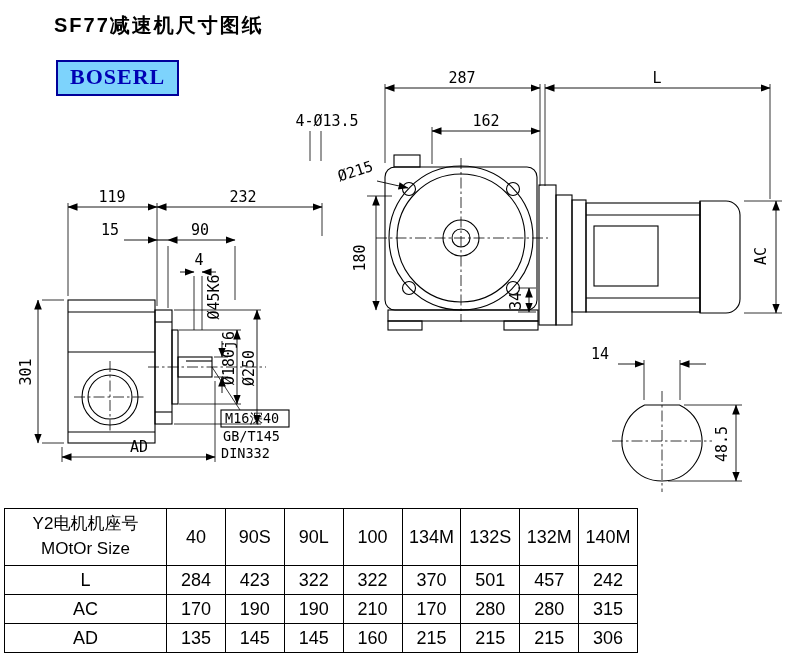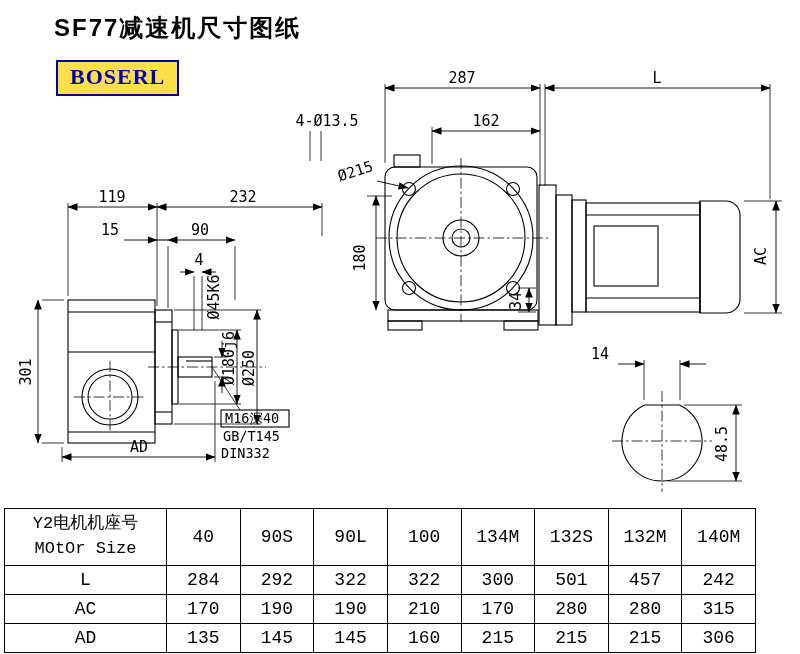--- a/index.html
+++ b/index.html
@@ -3,46 +3,46 @@
 <meta charset="utf-8">
 <style>
   * { box-sizing: border-box; }
   html,body { margin:0; padding:0; }
   body {
     width:800px; height:654px; background:#ffffff; position:relative;
     font-family:"Liberation Sans", sans-serif; color:#000;
   }
   .title {
     position:absolute; left:54px; top:12px;
-    font-size:24px; font-weight:bold; letter-spacing:2px; color:#000;
+    font-size:20px; font-weight:bold; letter-spacing:2px; color:#000;
   }
   .logo {
     position:absolute; left:56px; top:60px;
     border:2px solid #00009a; color:#0000b4;
     font-family:"Liberation Serif", serif; font-weight:bold;
     font-size:22px; line-height:1; padding:4px 12px 6px; letter-spacing:1px;
-    background:#fde047;
+    background:#7dd3fc;
   }
   #drawing { position:absolute; left:0; top:0; }
   #drawing line, #drawing rect, #drawing circle, #drawing path {
     stroke:#000; fill:none; stroke-width:1.1;
   }
   #drawing .dim { stroke-width:0.9; }
   #drawing .ext { stroke-width:0.8; }
   #drawing .cl  { stroke-width:0.8; stroke-dasharray:11 3 2.5 3; }
   #drawing marker path { fill:#000; stroke:none; }
   #drawing text {
     stroke:none; fill:#000; text-anchor:middle;
     font-family:"DejaVu Sans Mono", monospace; font-size:15px;
   }
   #drawing text.note { text-anchor:start; font-size:13.5px; }
   .spec-table {
-    position:absolute; left:4px; top:508px; width:752px;
+    position:absolute; left:4px; top:508px; width:634px;
     border-collapse:collapse; table-layout:fixed;
-    font-family:Liberation Mono, monospace;
+    font-family:Liberation Sans, sans-serif;
   }
   .spec-table td {
     border:1px solid #000; text-align:center; vertical-align:middle;
     padding:0; font-size:18px;
   }
   .spec-table .hrow td { height:57px; }
   .spec-table .drow td { height:29px; }
   .spec-table .hcell div { font-size:17px; line-height:1.45; }
 </style>
 </head>
@@ -246,24 +246,24 @@
       <td>90L</td>
       <td>100</td>
       <td>134M</td>
       <td>132S</td>
       <td>132M</td>
       <td>140M</td>
     </tr>
     <tr class="drow">
       <td>L</td>
       <td>284</td>
-      <td>292</td>
+      <td>423</td>
       <td>322</td>
       <td>322</td>
-      <td>300</td>
+      <td>370</td>
       <td>501</td>
       <td>457</td>
       <td>242</td>
     </tr>
     <tr class="drow">
       <td>AC</td>
       <td>170</td>
       <td>190</td>
       <td>190</td>
       <td>210</td>

